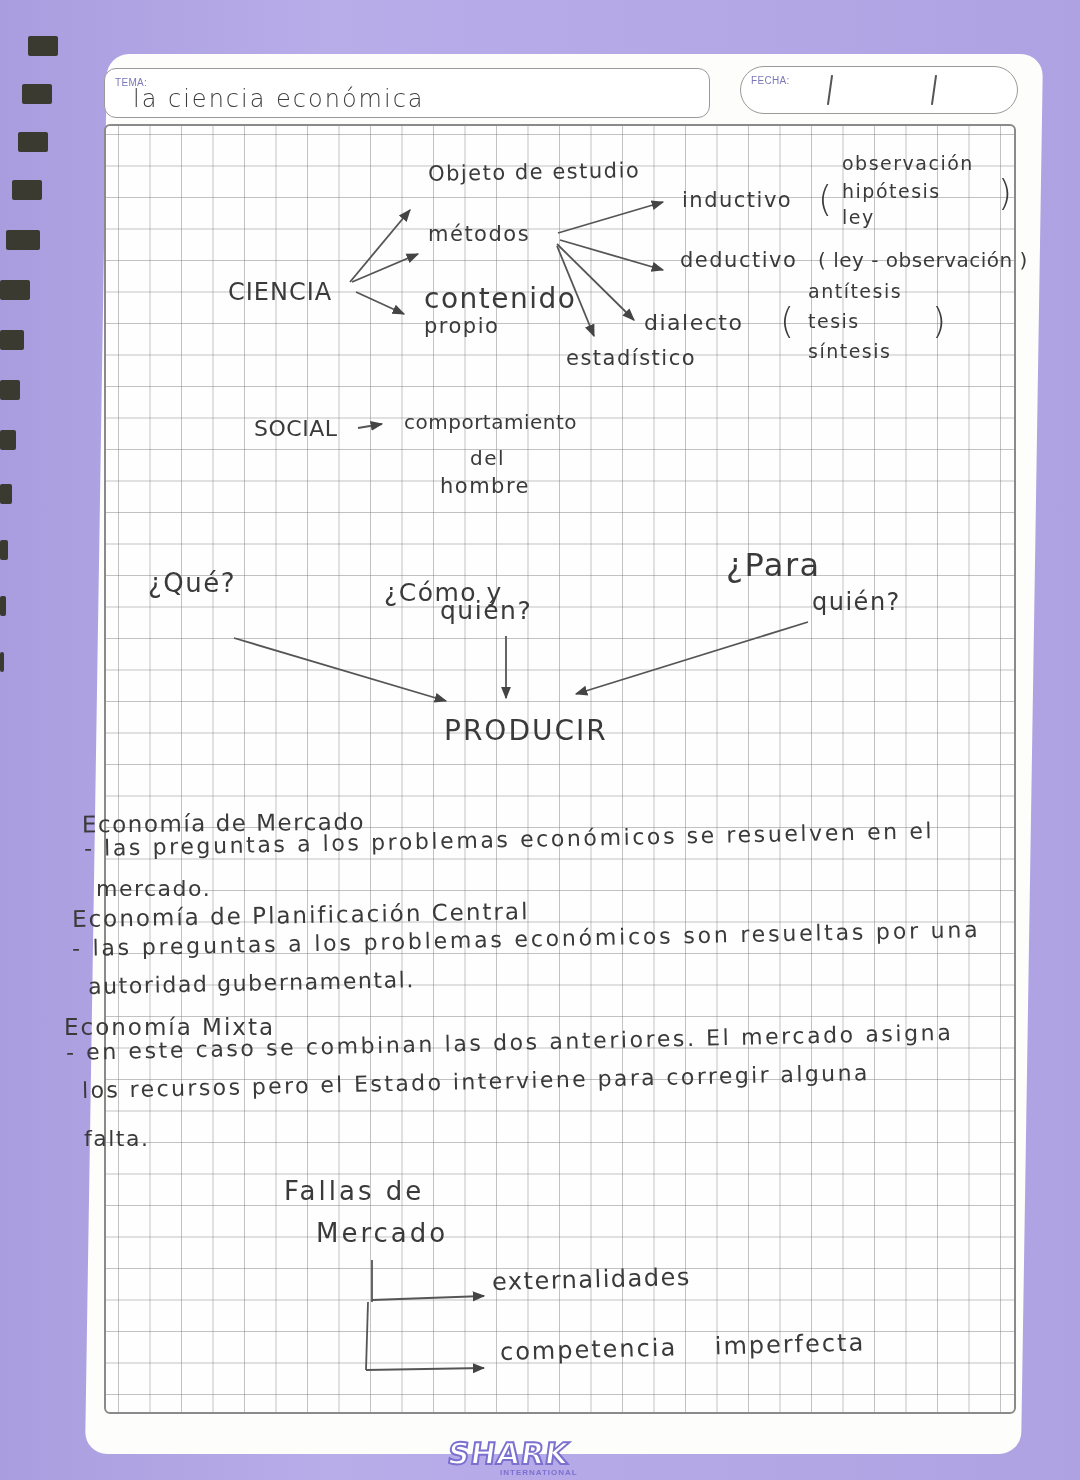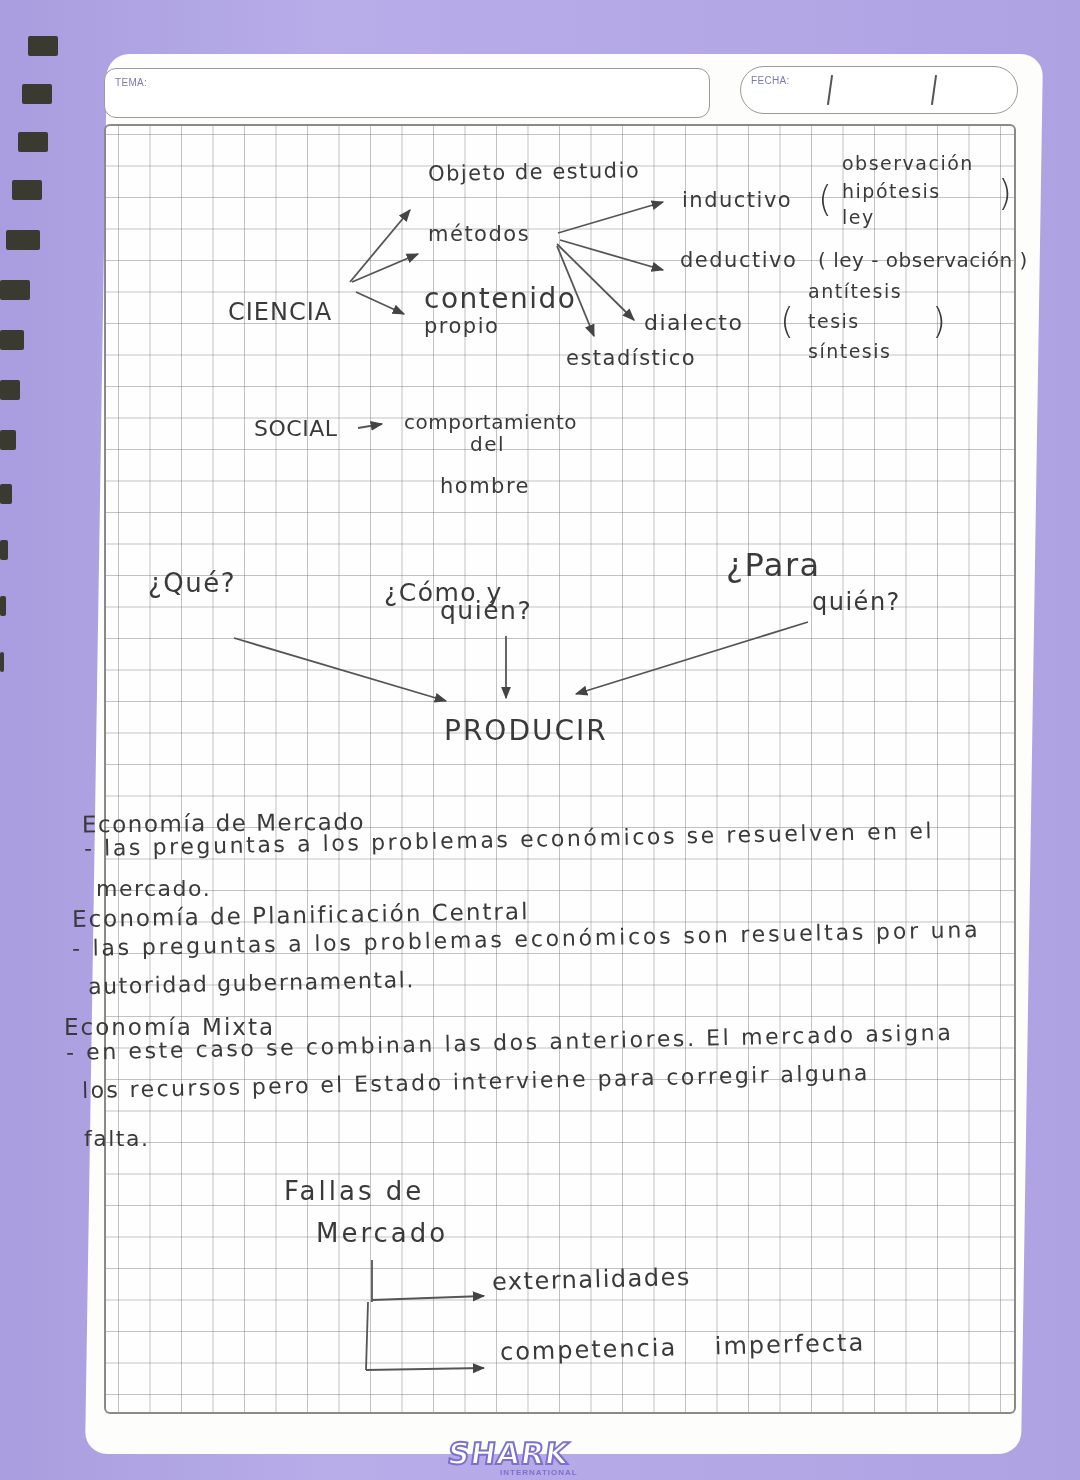--- a/index.html
+++ b/index.html
@@ -78,20 +78,21 @@
 <div class="binding-hole" style="left:0px;top:430px;width:16px;"></div>
 <div class="binding-hole" style="left:0px;top:484px;width:12px;"></div>
 <div class="binding-hole" style="left:0px;top:540px;width:8px;"></div>
 <div class="binding-hole" style="left:0px;top:596px;width:6px;"></div>
 <div class="binding-hole" style="left:0px;top:652px;width:4px;"></div>
 
 <div class="page"></div>
 
 <div class="tema-box">
   <span class="box-label">TEMA:</span>
+  <span class="hand tema-text">la ciencia económica</span>
 </div>
 <div class="fecha-box">
   <span class="box-label">FECHA:</span>
   <span class="slash" style="left:88px;"></span>
   <span class="slash" style="left:192px;"></span>
 </div>
 
 <div class="grid-area"></div>
 
 <svg class="arrows" width="1080" height="1480">
@@ -117,21 +118,21 @@
     <line x1="506" y1="636" x2="506" y2="698" marker-end="url(#ah)"></line>
     <line x1="808" y1="622" x2="576" y2="694" marker-end="url(#ah)"></line>
 
     <line x1="372" y1="1260" x2="372" y2="1302"></line>
     <line x1="372" y1="1300" x2="484" y2="1296" marker-end="url(#ah)"></line>
     <line x1="368" y1="1302" x2="366" y2="1370"></line>
     <line x1="366" y1="1370" x2="484" y2="1368" marker-end="url(#ah)"></line>
   </g>
 </svg>
 
-<span class="ink" style="left:228px;top:298px;font-size:24px;letter-spacing:1px;">CIENCIA</span>
+<span class="ink" style="left:228px;top:278px;font-size:24px;letter-spacing:1px;">CIENCIA</span>
 <span class="ink" style="left:428px;top:160px;font-size:21px;transform:rotate(-1deg);">Objeto de estudio</span>
 <span class="ink" style="left:428px;top:222px;font-size:21px;">métodos</span>
 <span class="ink" style="left:424px;top:282px;font-size:28px;">contenido</span>
 <span class="ink" style="left:424px;top:314px;font-size:21px;">propio</span>
 
 <span class="ink" style="left:682px;top:188px;font-size:21px;">inductivo</span>
 <span class="ink" style="left:818px;top:178px;font-size:36px;font-weight:200;">(</span>
 <span class="ink" style="left:842px;top:152px;font-size:19px;">observación</span>
 <span class="ink" style="left:842px;top:180px;font-size:19px;">hipótesis</span>
 <span class="ink" style="left:842px;top:206px;font-size:19px;">ley</span>
@@ -144,21 +145,21 @@
 <span class="ink" style="left:780px;top:300px;font-size:36px;font-weight:200;">(</span>
 <span class="ink" style="left:808px;top:280px;font-size:19px;">antítesis</span>
 <span class="ink" style="left:808px;top:310px;font-size:19px;">tesis</span>
 <span class="ink" style="left:808px;top:340px;font-size:19px;">síntesis</span>
 <span class="ink" style="left:932px;top:300px;font-size:36px;font-weight:200;">)</span>
 
 <span class="ink" style="left:566px;top:346px;font-size:21px;">estadístico</span>
 
 <span class="ink" style="left:254px;top:416px;font-size:22px;letter-spacing:0.5px;">SOCIAL</span>
 <span class="ink" style="left:404px;top:410px;font-size:20px;letter-spacing:0.5px;">comportamiento</span>
-<span class="ink" style="left:470px;top:432px;font-size:20px;">del</span>
+<span class="ink" style="left:470px;top:446px;font-size:20px;">del</span>
 <span class="ink" style="left:440px;top:474px;font-size:21px;">hombre</span>
 
 <span class="ink" style="left:148px;top:568px;font-size:26px;">¿Qué?</span>
 <span class="ink" style="left:384px;top:562px;font-size:25px;margin-top:16px;">¿Cómo y</span>
 <span class="ink" style="left:440px;top:596px;font-size:25px;">quién?</span>
 <span class="ink" style="left:726px;top:546px;font-size:32px;">¿Para</span>
 <span class="ink" style="left:812px;top:576px;font-size:24px;margin-top:12px;">quién?</span>
 <span class="ink" style="left:444px;top:714px;font-size:28px;letter-spacing:2px;">PRODUCIR</span>
 
 <span class="ink" style="left:82px;top:810px;font-size:23px;transform:rotate(-0.6deg);">Economía de Mercado</span>

